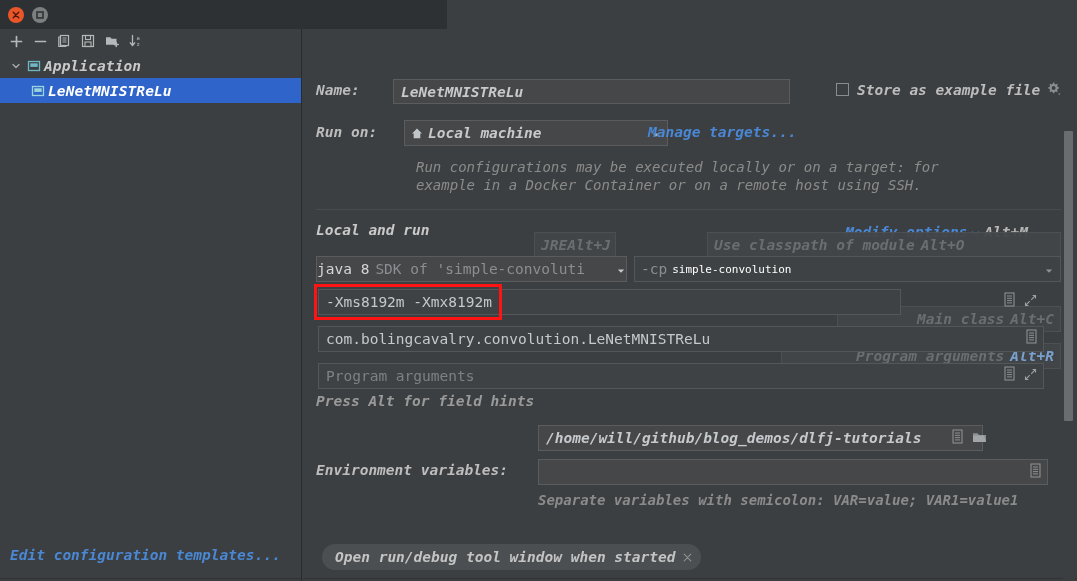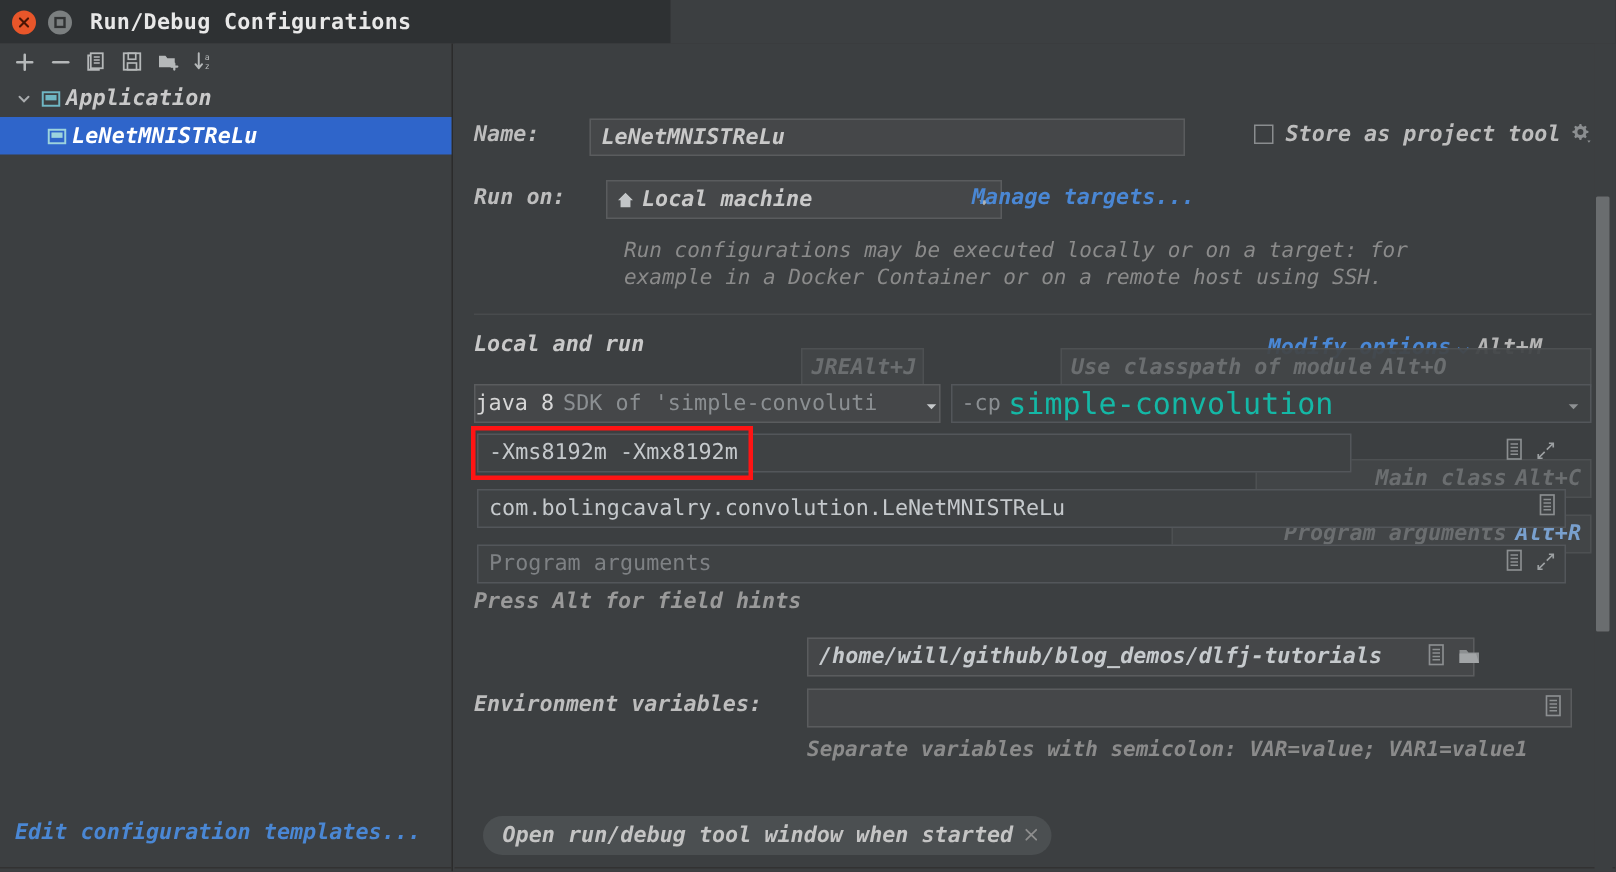--- a/index.html
+++ b/index.html
@@ -239,21 +239,21 @@
   #jre-combo .arrow { margin-left: auto; padding-left: 4px; flex: 0 0 auto; }
 
   #cp-combo {
     position: absolute; left: 331px; top: 227px;
     width: 427px; height: 26px;
     background: #3f4244; border: 1px solid #53565a;
     display: flex; align-items: center; padding: 0 6px;
     overflow: hidden;
   }
   #cp-combo .cp-prefix { color: #8b8f92; font-size: 14.5px; }
-  #cp-combo .cp-text { color: #14b8a6; font-size: 20px; margin-left: 5px; white-space: nowrap; }
+  #cp-combo .cp-text { color: #ffffff; font-size: 11px; margin-left: 5px; white-space: nowrap; }
   #cp-combo .arrow { margin-left: auto; }
 
   #vm-field {
     left: 15px; top: 260px; width: 583px; height: 26px;
     background: #3f4244; border: 1px solid #53565a;
     color: #c5c9cc;
   }
   #vm-highlight {
     position: absolute; left: 11px; top: 255px;
     width: 188px; height: 36px;
@@ -364,21 +364,20 @@
     <div class="win-btn win-close">
       <svg width="8" height="8" viewBox="0 0 8 8">
           <path d="M1.3 1.3 L6.7 6.7 M6.7 1.3 L1.3 6.7" stroke="#4a1505" stroke-width="1.4" stroke-linecap="round"></path>
         </svg>
     </div>
     <div class="win-btn win-max">
       <svg width="8" height="8" viewBox="0 0 8 8">
           <rect x="1" y="1" width="6" height="6" fill="none" stroke="#313334" stroke-width="1.6"></rect>
         </svg>
     </div>
-    <div class="title-text">Run/Debug Configurations</div>
   </div>
 
   <div class="left-panel">
 
     <div class="lp-toolbar">
       <div class="tb-icon">
         <svg width="13" height="13" viewBox="0 0 13 13">
             <path d="M6.5 1.5 V11.5 M1.5 6.5 H11.5" stroke="#b5b8b9" stroke-width="1.7" stroke-linecap="round"></path>
           </svg>
       </div>
@@ -447,21 +446,21 @@
 
     <div class="edit-templates">Edit configuration templates...</div>
     <div class="lp-bottom-divider"></div>
   </div>
 
   <div class="right-panel">
 
     <div class="lbl" id="name-label">Name:</div>
     <div class="tfield" id="name-input" style="font-weight:bold;font-style:italic;color:#c9c9c9;">LeNetMNISTReLu</div>
     <div id="store-check"></div>
-    <div class="lbl" id="store-label">Store as project tool</div>
+    <div class="lbl" id="store-label">Store as example file</div>
     <div id="gear-icon-wrap">
       <svg width="17" height="17" viewBox="0 0 17 17">
         <path d="M8.5 3.1 L9.7 3.1 L10.1 4.5 L11.3 5.0 L12.5 4.3 L13.4 5.2 L12.7 6.4 L13.2 7.6 L14.6 8.0 L14.6 9.2 L13.2 9.6 L12.7 10.8 L13.4 12.0 L12.5 12.9 L11.3 12.2 L10.1 12.7 L9.7 14.1 L8.5 14.1 L8.1 12.7 L6.9 12.2 L5.7 12.9 L4.8 12.0 L5.5 10.8 L5.0 9.6 L3.6 9.2 L3.6 8.0 L5.0 7.6 L5.5 6.4 L4.8 5.2 L5.7 4.3 L6.9 5.0 L8.1 4.5 Z" fill="#8b8e90" transform="translate(-1.2,-1.4) scale(0.97)"></path>
         <circle cx="7.6" cy="7.0" r="2.0" fill="#3c3f41"></circle>
         <path d="M12.2 12.6 L14.4 12.6 L13.3 14.2 Z" fill="#8b8e90"></path>
       </svg>
     </div>
 
     <div class="lbl" id="runon-label">Run on:</div>
     <div id="runon-combo">

